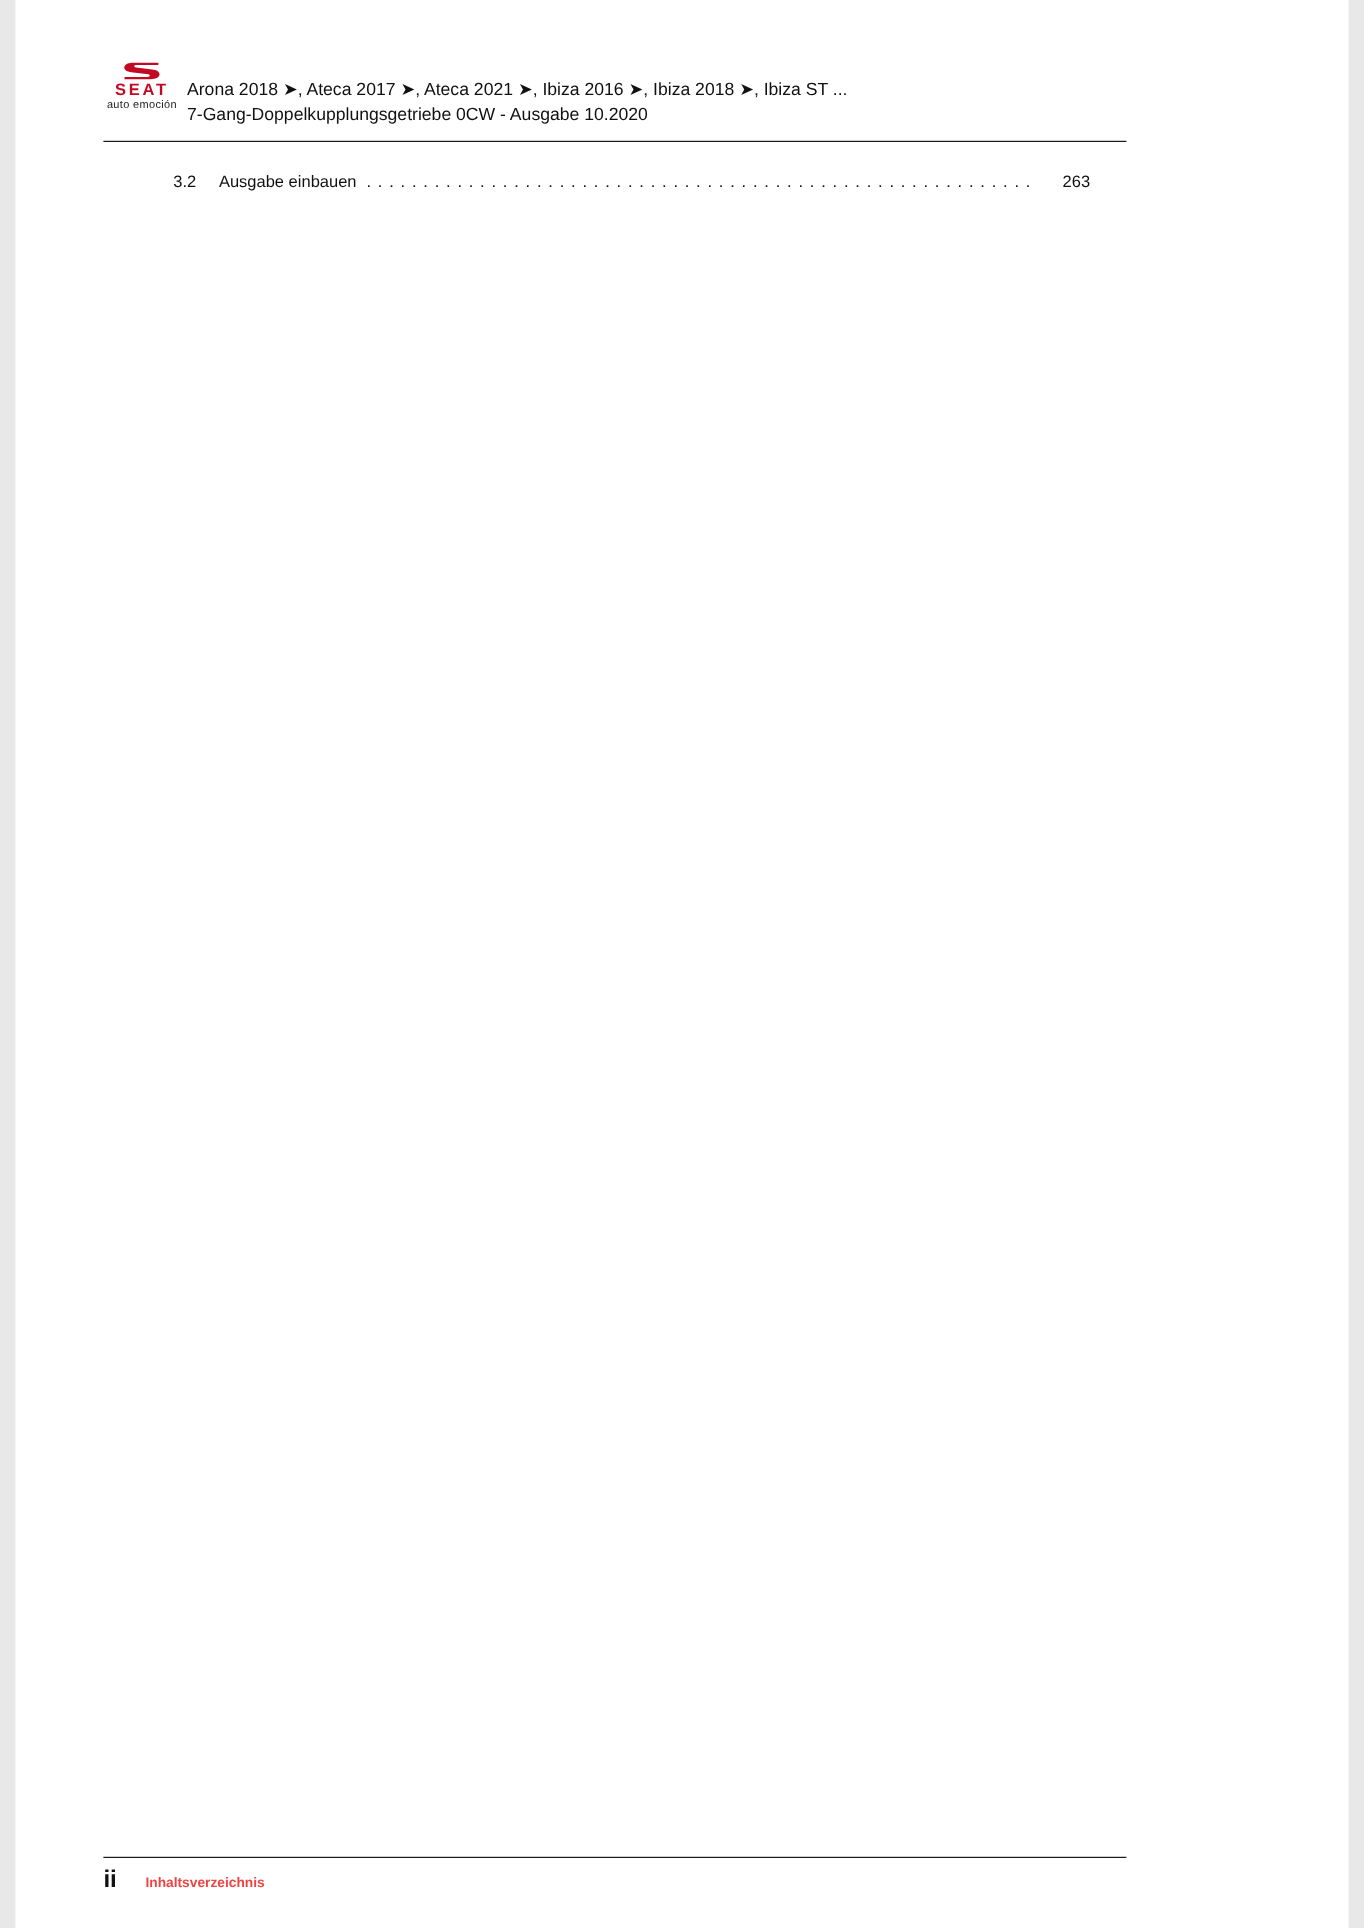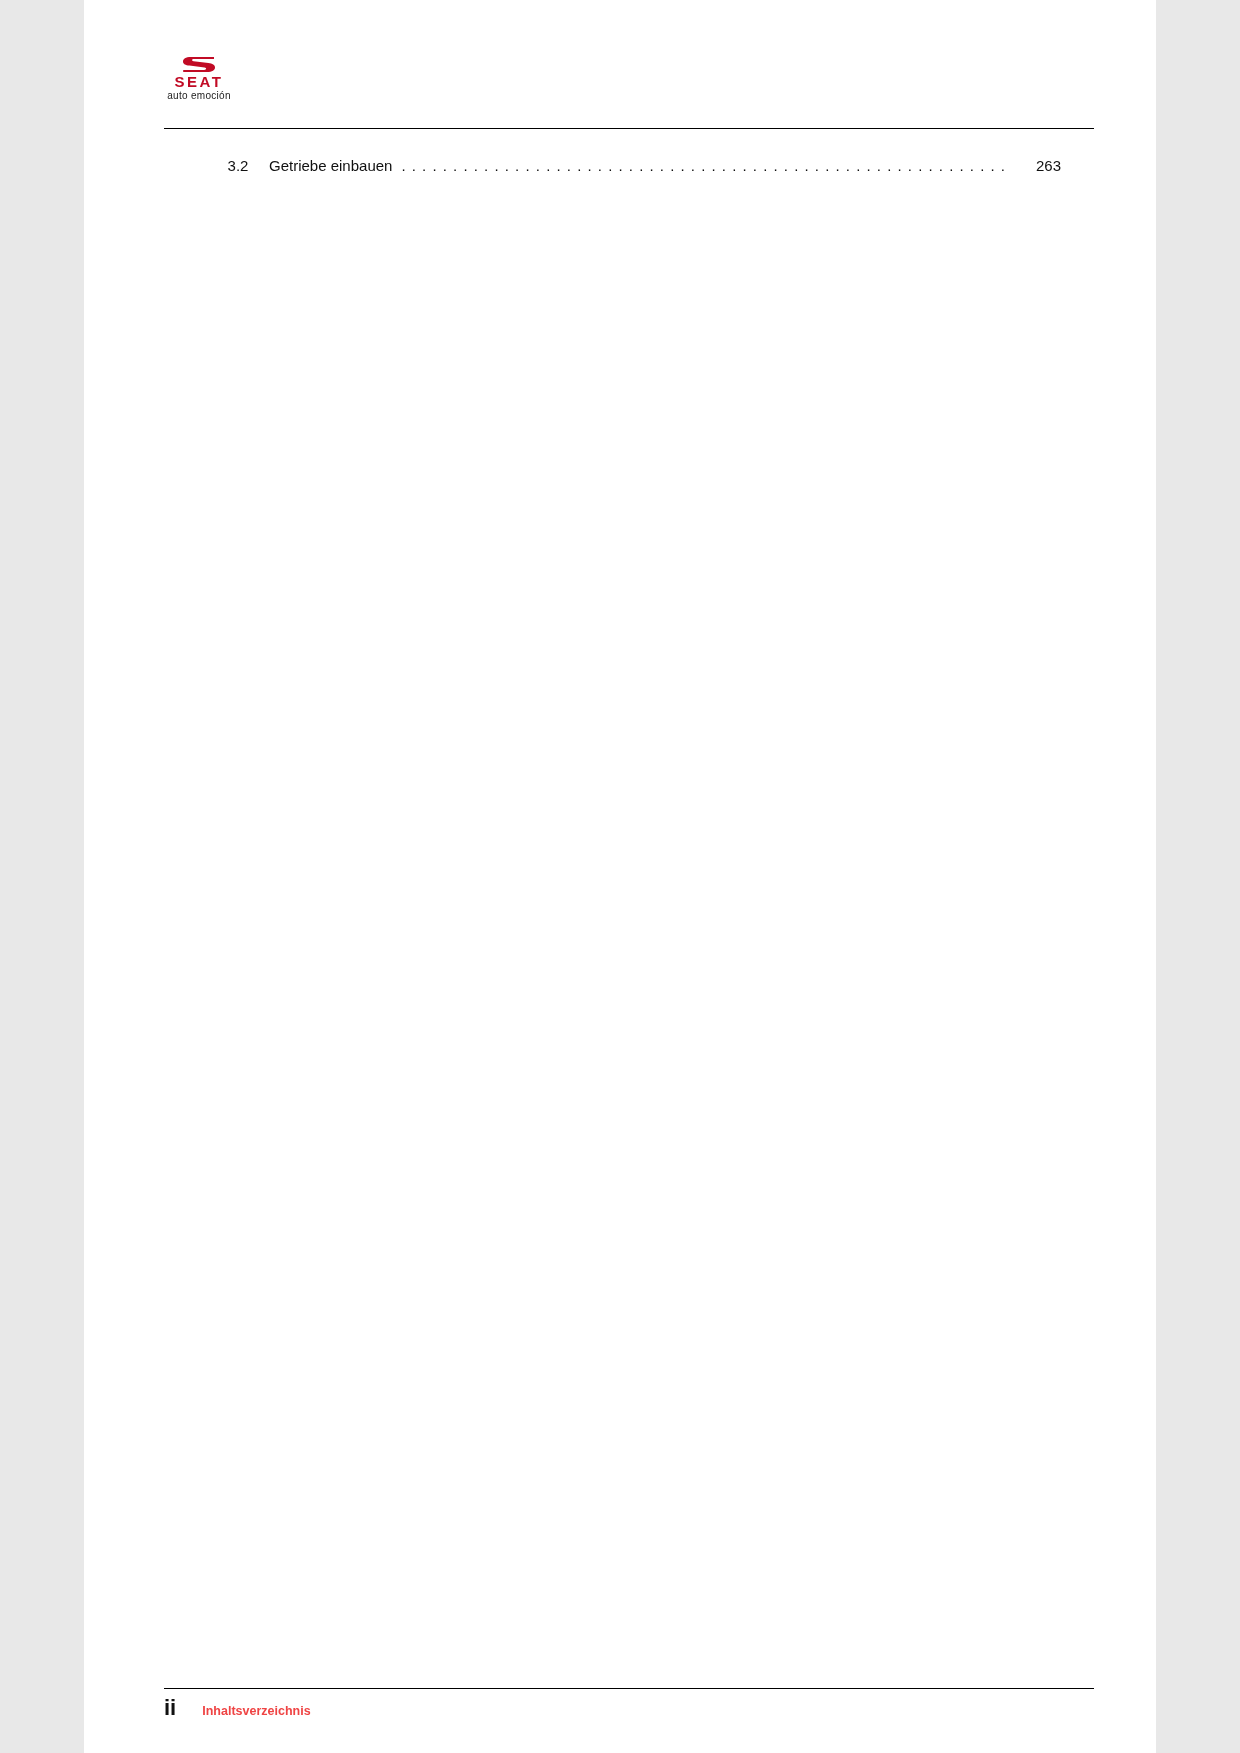--- a/index.html
+++ b/index.html
@@ -1,21 +1,21 @@
 <!DOCTYPE html>
 <html style="--logo-red: #c10b25;"><head>
 <meta charset="utf-8">
 <style>
   * { margin: 0; padding: 0; box-sizing: border-box; }
   html, body { background: #e8e8e8; }
   body { font-family: "Liberation Sans", "DejaVu Sans", sans-serif; }
 
   .page {
     position: relative;
-    width: 1072px;
+    width: 1212px;
     height: 1753px;
     background: #ffffff;
     margin: 0 auto;
     color: #111;
   }
 
   
   .header {
     position: absolute;
     left: 80px;
@@ -133,28 +133,32 @@
   <div class="header">
     <div class="seat-logo">
       <span>
         <svg width="38" height="17" viewBox="0 0 38 17" aria-hidden="true">
           <path d="M34 1 H11 C5.5 1 3 3 3 5.4 c0 2.6 2.6 3.7 6.4 4.2 l15.2 1.9 c2.2 0.3 2 2.4 -0.4 2.4 H3.2 V16 h23.6 c5.6 0 8.2 -2 8.2 -4.5 0 -2.7 -2.6 -3.9 -6.6 -4.4 L13.6 5.3 c-2.2 -0.3 -1.9 -2.2 0.3 -2.2 H34 Z" fill="#c10b25"></path>
         </svg>
       </span>
       <div class="seat-word">SEAT</div>
       <div class="seat-tagline">auto emoción</div>
     </div>
+    <div class="header-text">
+      <div>Arona 2018 ➤, Ateca 2017 ➤, Ateca 2021 ➤, Ibiza 2016 ➤, Ibiza 2018 ➤, Ibiza ST ...</div>
+      <div>7-Gang-Doppelkupplungsgetriebe 0CW - Ausgabe 10.2020</div>
+    </div>
   </div>
 
   <div class="header-rule"></div>
 
   <div class="toc" id="toc">
   <div class="row subsection">
     <span class="num">3.2</span>
-    <span class="title">Getriebe einbauen</span>
+    <span class="title">Ausgabe einbauen</span>
     <span class="leader"></span>
     <span class="page">263</span>
   </div>
 
 </div>
 
   <div class="footer-rule"></div>
   <div class="footer-text">
     <span class="footer-page">ii</span>
     <span class="footer-label">Inhaltsverzeichnis</span>

